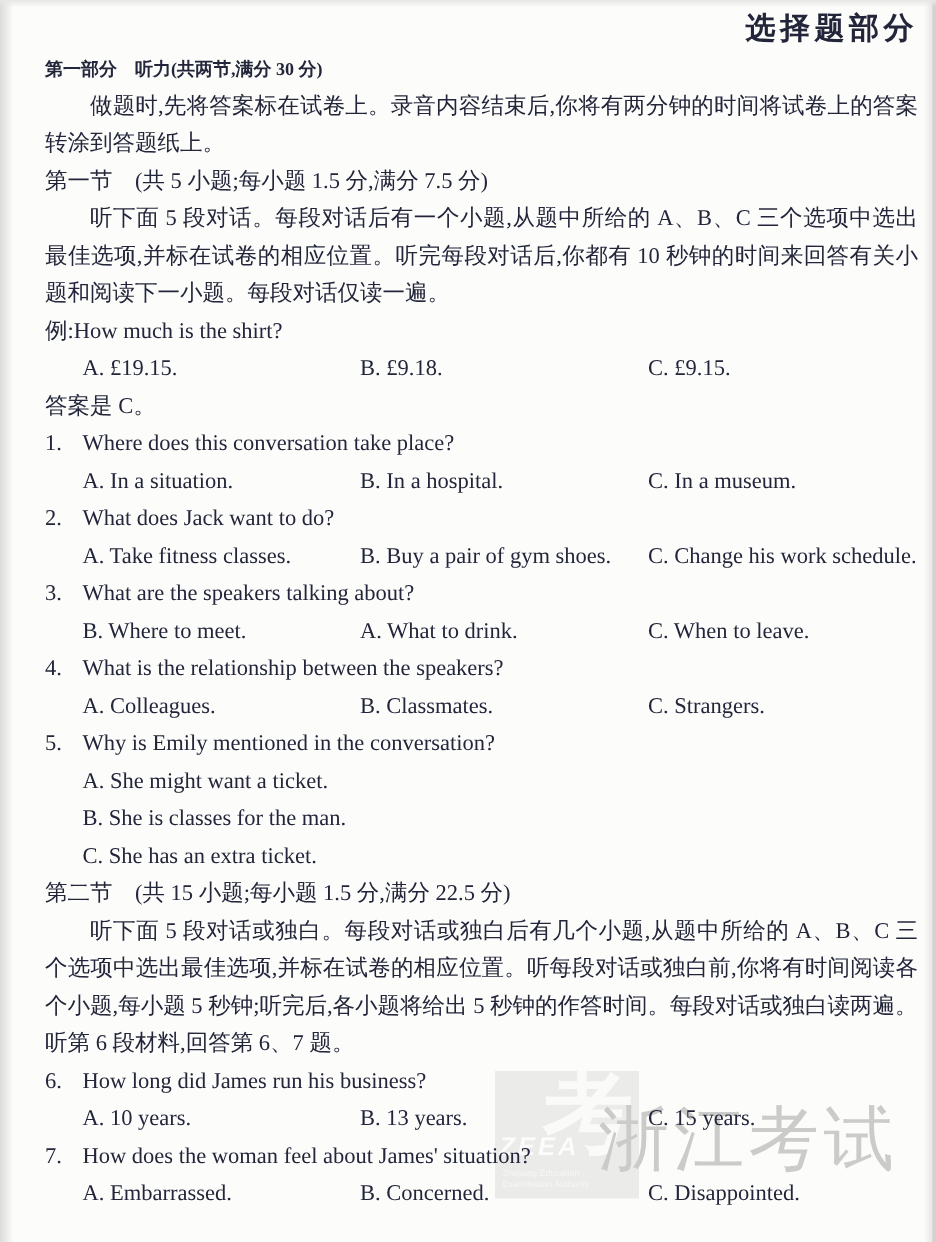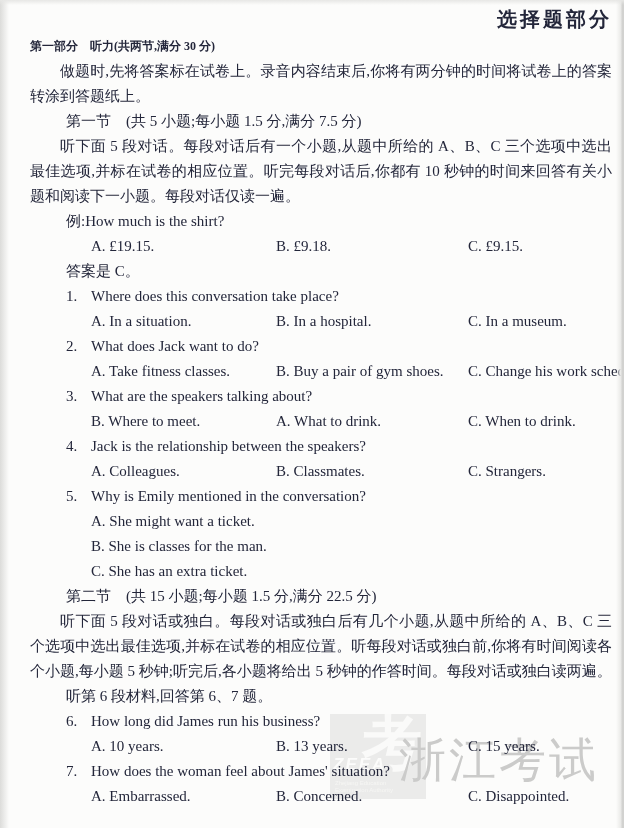--- a/index.html
+++ b/index.html
@@ -76,21 +76,21 @@
   }
   .part-heading {
     height:25px; line-height:25px;
     font-size:12px; font-weight:bold;
   }
   .para {
     line-height:25px;
     text-indent:2em;
     text-align:justify;
   }
-  .line { height:25px; line-height:25px; white-space:nowrap;margin-left:36px; }
+  .line { height:25px; line-height:25px; white-space:nowrap; }
   .qnum { display:inline-block; width:25px; }
   .opts {
     display:grid;
     grid-template-columns:185px 192px 1fr;
     padding-left:25px;
   }
   .opt { white-space:nowrap; }
   .stack { padding-left:25px; }
 </style>
 </head>
@@ -136,24 +136,24 @@
     <div class="line opts">
       <span class="opt">A. Take fitness classes.</span>
       <span class="opt">B. Buy a pair of gym shoes.</span>
       <span class="opt">C. Change his work schedule.</span>
     </div>
 
     <div class="line"><span class="qnum">3.</span><span>What are the speakers talking about?</span></div>
     <div class="line opts">
       <span class="opt">B. Where to meet.</span>
       <span class="opt">A. What to drink.</span>
-      <span class="opt">C. When to drink.</span>
+      <span class="opt">C. When to leave.</span>
     </div>
 
-    <div class="line"><span class="qnum">4.</span><span>Jack is the relationship between the speakers?</span></div>
+    <div class="line"><span class="qnum">4.</span><span>What is the relationship between the speakers?</span></div>
     <div class="line opts">
       <span class="opt">A. Colleagues.</span>
       <span class="opt">B. Classmates.</span>
       <span class="opt">C. Strangers.</span>
     </div>
 
     <div class="line"><span class="qnum">5.</span><span>Why is Emily mentioned in the conversation?</span></div>
     <div class="line stack">A. She might want a ticket.</div>
     <div class="line stack">B. She is classes for the man.</div>
     <div class="line stack">C. She has an extra ticket.</div>

